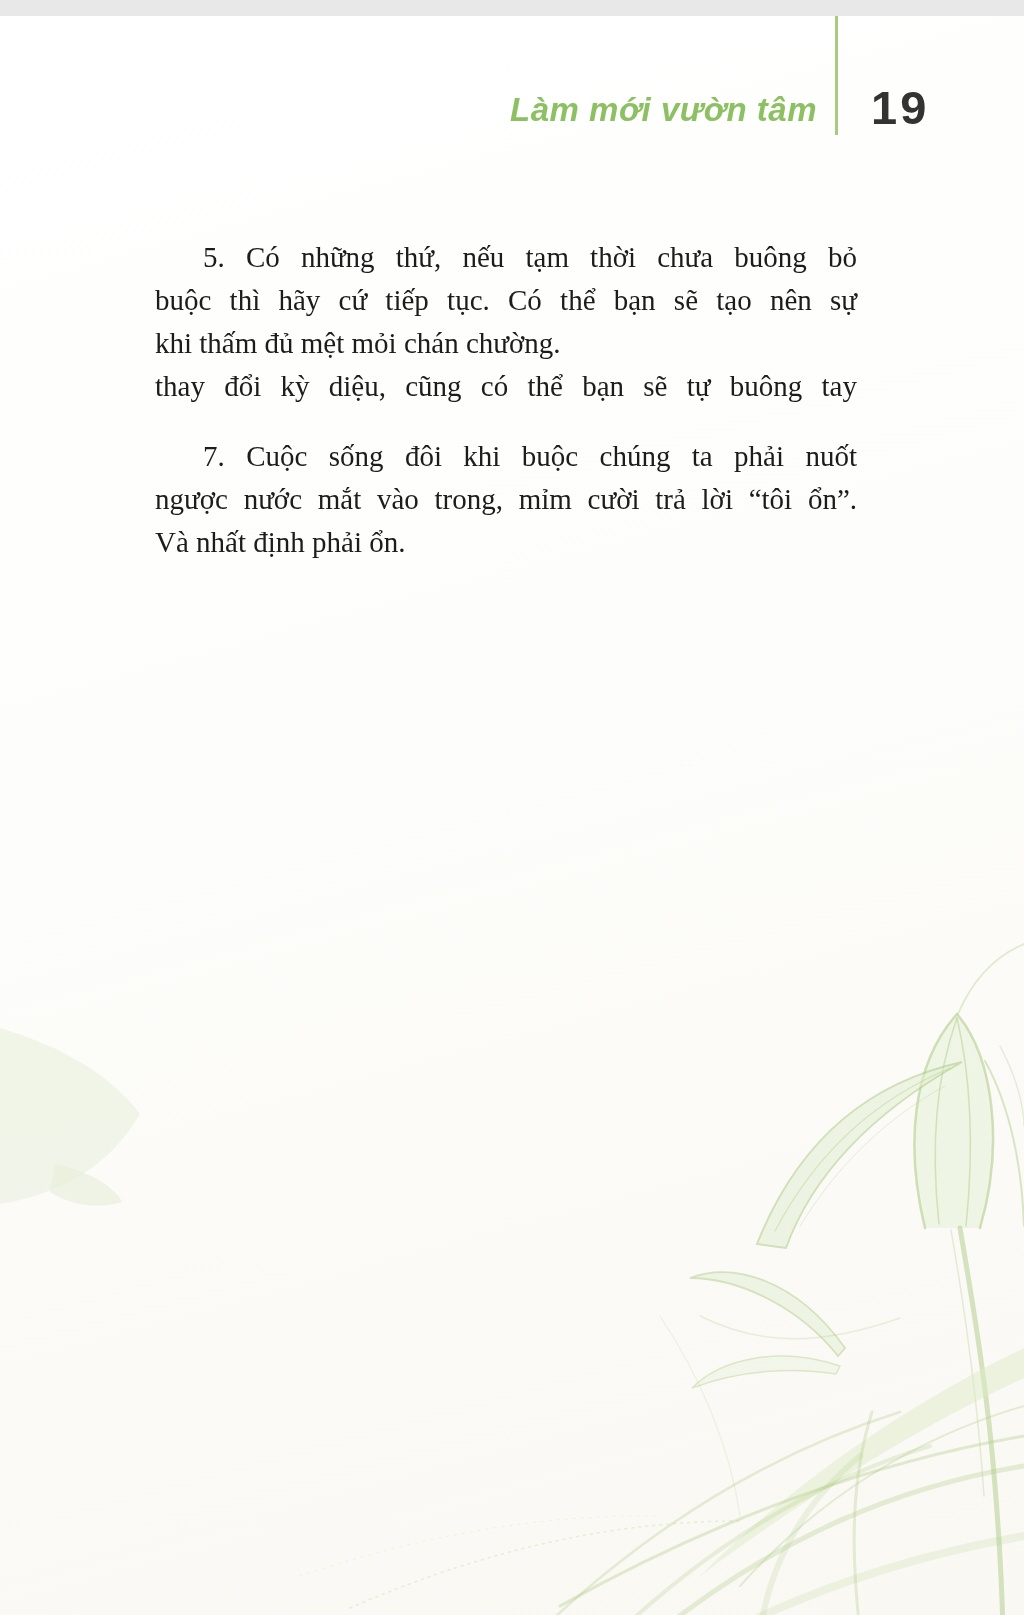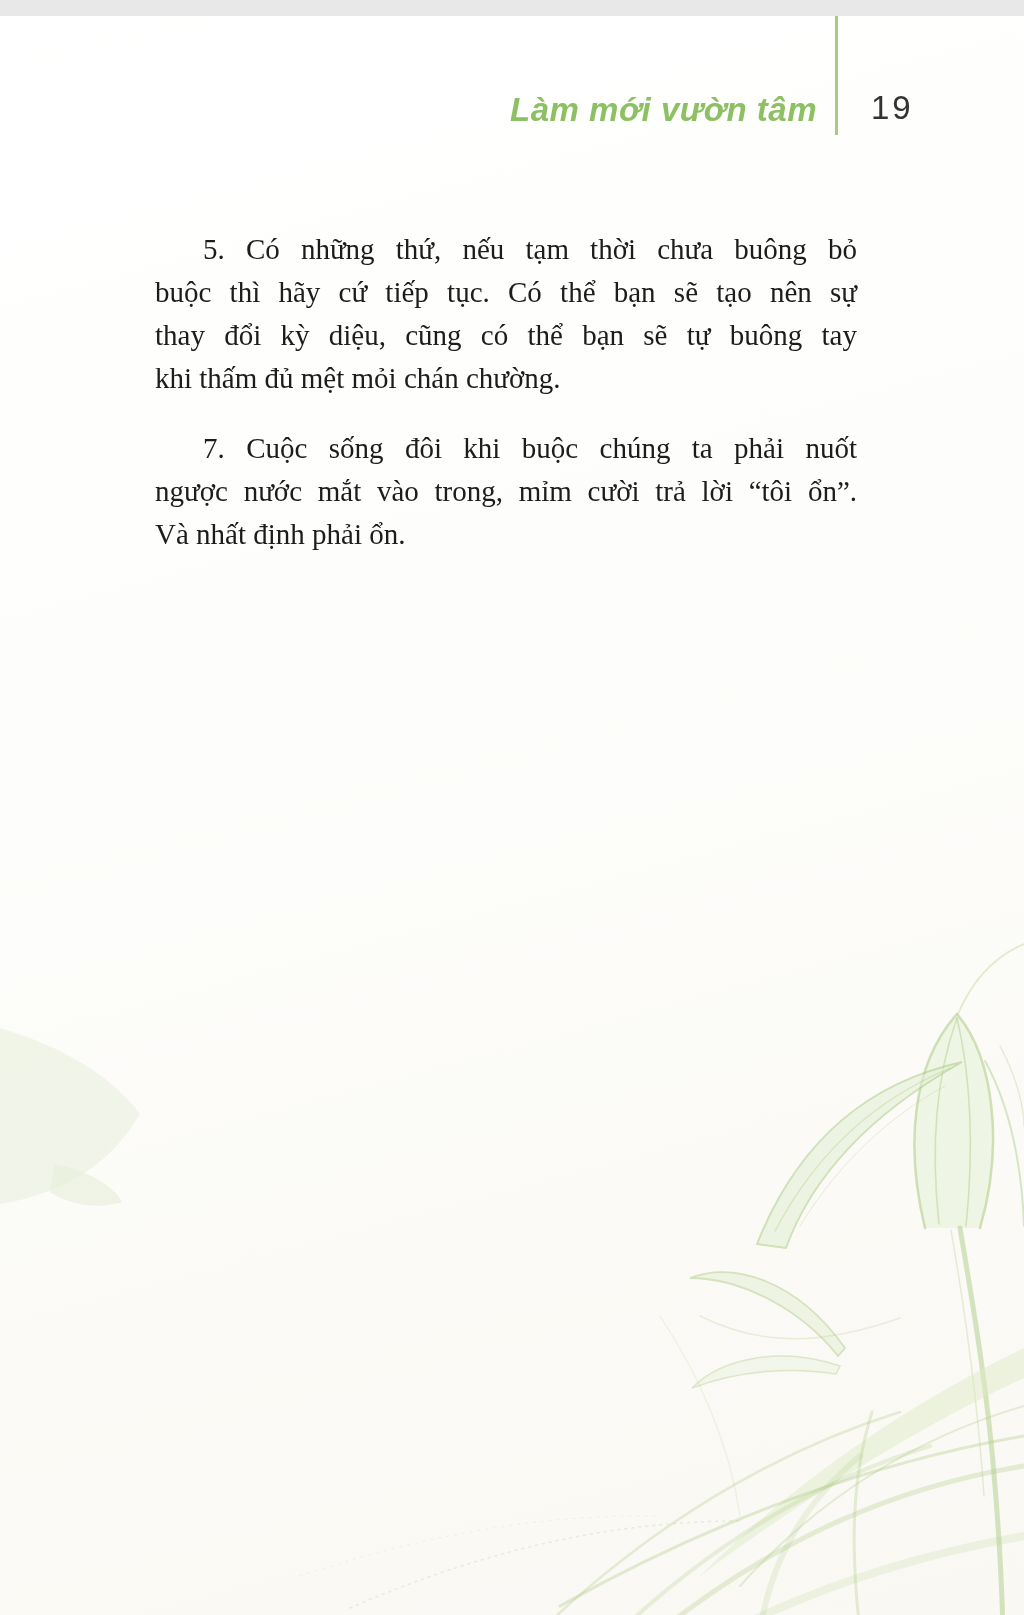--- a/index.html
+++ b/index.html
@@ -46,30 +46,30 @@
     top: 0;
     width: 3px;
     height: 119px;
     background: #aac981;
   }
   .page-number {
     position: absolute;
     left: 871px;
     top: 72px;
     font-family: "Liberation Sans", sans-serif;
-    font-weight: normal;
-    font-size: 33px;
+    font-weight: bold;
+    font-size: 47px;
     line-height: 40px;
     letter-spacing: 3px;
     color: #333333;
   }
   .body-text {
     position: absolute;
     left: 155px;
-    top: 212px;
+    top: 220px;
     width: 702px;
     z-index: 1;
     font-size: 29px;
     line-height: 43px;
     color: #1c1c1c;
   }
   .para { margin: 0; }
   .para + .para { margin-top: 27px; }
   .line {
     display: block;
@@ -130,22 +130,22 @@
   <header class="pagehead">
     <div class="chapter-title">Làm mới vườn tâm</div>
     <div class="head-rule"></div>
     <div class="page-number">19</div>
   </header>
 
   <main class="body-text">
     <p class="para">
       <span class="line indent">5. Có những thứ, nếu tạm thời chưa buông bỏ</span>
       <span class="line">buộc thì hãy cứ tiếp tục. Có thể bạn sẽ tạo nên sự</span>
+      <span class="line last">khi thấm đủ mệt mỏi chán chường.</span>
       <span class="line">thay đổi kỳ diệu, cũng có thể bạn sẽ tự buông tay</span>
-      <span class="line last">khi thấm đủ mệt mỏi chán chường.</span>
     </p>
     <p class="para">
       <span class="line indent">7. Cuộc sống đôi khi buộc chúng ta phải nuốt</span>
       <span class="line">ngược nước mắt vào trong, mỉm cười trả lời “tôi ổn”.</span>
       <span class="line last">Và nhất định phải ổn.</span>
     </p>
   </main>
 
 </div>
 

